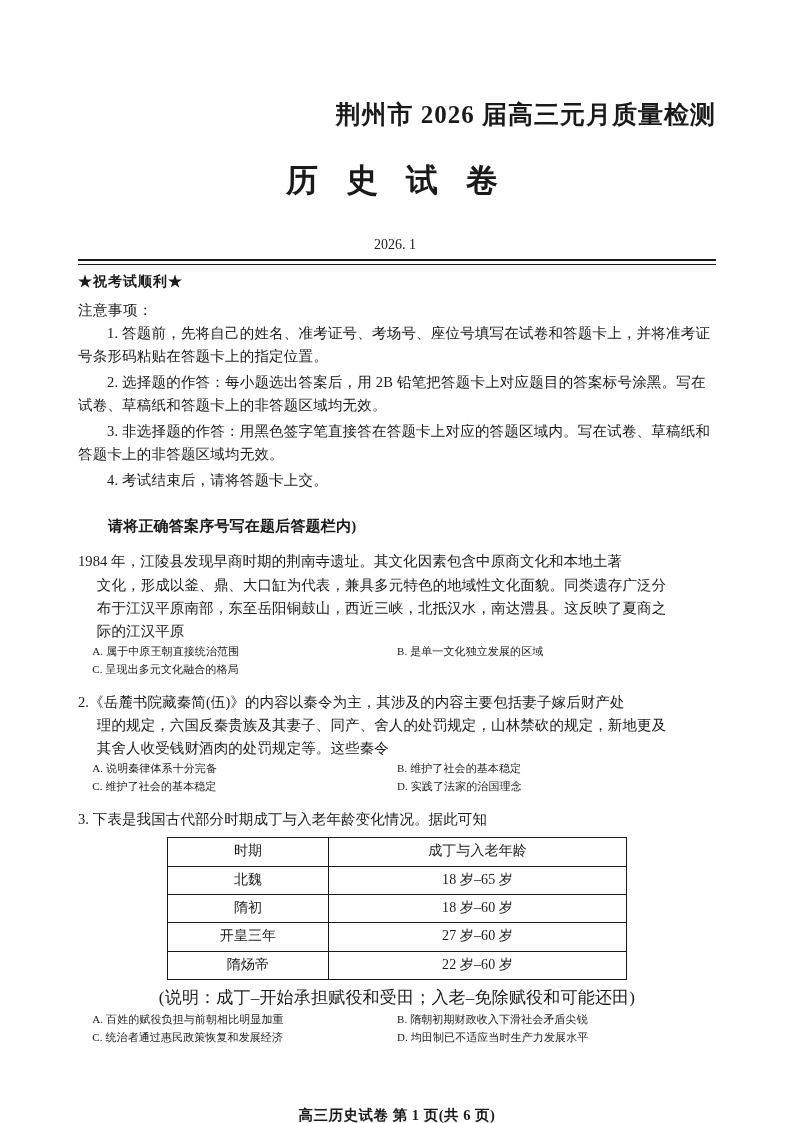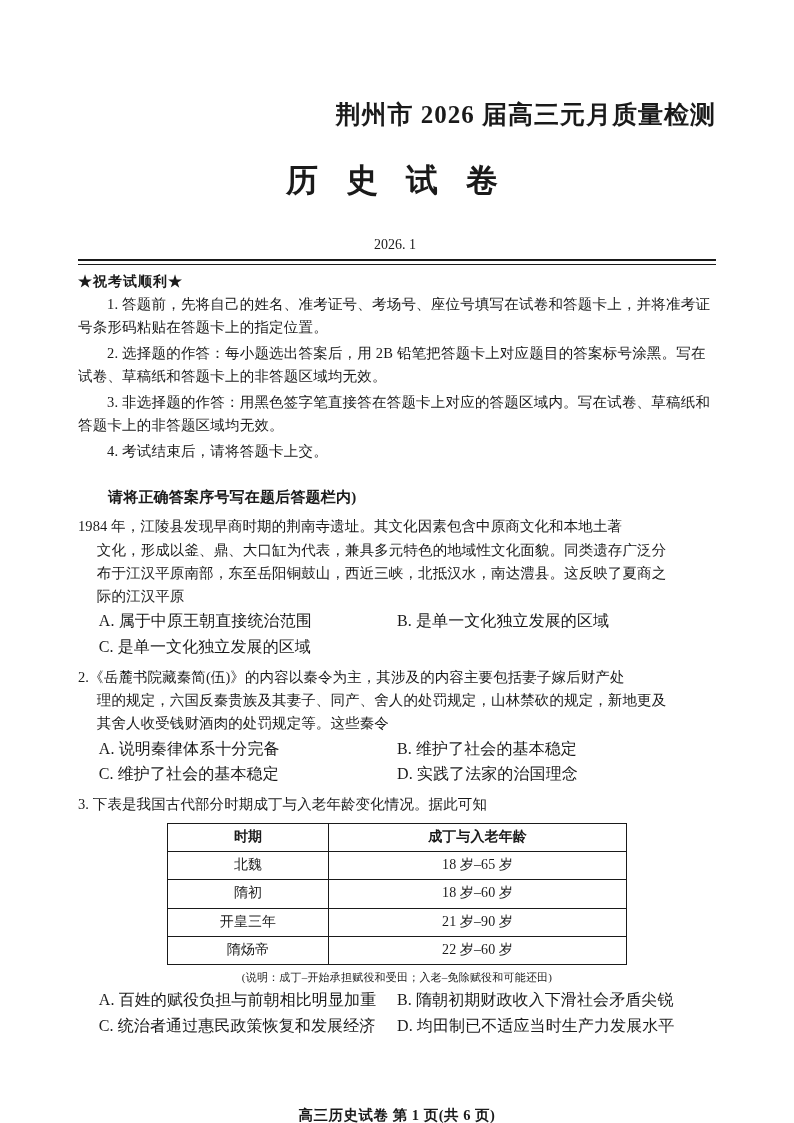--- a/index.html
+++ b/index.html
@@ -79,32 +79,32 @@
     line-height: 1.6;
     letter-spacing: 0.2px;
   }
   .section-head .ind {
     display: block;
     text-indent: 2em;
   }
   .q {
     font-size: 14.5px;
     line-height: 1.6;
-    margin-top: 6px;
+    margin-top: 12px;
     letter-spacing: 0.1px;
   }
   .q p {
     margin: 0;
   }
   .q .cont {
     text-indent: 1.3em;
   }
   .opts {
     display: flex;
-    font-size: 16px;
+    font-size: 11px;
     line-height: 1.62;
     text-indent: 1.3em;
     justify-content: space-between;
   }
   .opts .o {
     width: 50%;
   }
   .opts .o.b {
     text-indent: 0;
   }
@@ -114,26 +114,26 @@
     width: 460px;
   }
   table.grid td, table.grid th {
     border: 1px solid #1a1a1a;
     font-size: 14px;
     text-align: center;
     padding: 2px 0 3px 0;
     font-weight: normal;
   }
   table.grid th {
-    font-weight: bold;
+    font-weight: normal;
   }
   table.grid .c1 { width: 160px; }
   .note {
     text-align: center;
-    font-size: 11px;
+    font-size: 17px;
     margin-top: 4px;
     letter-spacing: 0.2px;
   }
   .footer {
     position: absolute;
     bottom: 96px;
     left: 0;
     width: 794px;
     text-align: center;
     font-size: 14.5px;
@@ -147,40 +147,41 @@
 <div class="page">
 
   <div class="title-main">荆州市 2026 届高三元月质量检测</div>
   <div class="title-sub">历 史 试 卷</div>
   <div class="date-line">2026. 1</div>
 
   <div class="double-rule"></div>
 
   <div class="wish">★祝考试顺利★</div>
 
+  <div class="notice-title">注意事项：</div>
   <div class="notice-item">1. 答题前，先将自己的姓名、准考证号、考场号、座位号填写在试卷和答题卡上，并将准考证号条形码粘贴在答题卡上的指定位置。</div>
   <div class="notice-item">2. 选择题的作答：每小题选出答案后，用 2B 铅笔把答题卡上对应题目的答案标号涂黑。写在试卷、草稿纸和答题卡上的非答题区域均无效。</div>
   <div class="notice-item">3. 非选择题的作答：用黑色签字笔直接答在答题卡上对应的答题区域内。写在试卷、草稿纸和答题卡上的非答题区域均无效。</div>
   <div class="notice-item">4. 考试结束后，请将答题卡上交。</div>
 
   <div class="section-head">
     <span class="ind">请将正确答案序号写在题后答题栏内)</span>
   </div>
 
   <div class="q">
     <p>1984 年，江陵县发现早商时期的荆南寺遗址。其文化因素包含中原商文化和本地土著</p>
     <p class="cont">文化，形成以釜、鼎、大口缸为代表，兼具多元特色的地域性文化面貌。同类遗存广泛分</p>
     <p class="cont">布于江汉平原南部，东至岳阳铜鼓山，西近三峡，北抵汉水，南达澧县。这反映了夏商之</p>
     <p class="cont">际的江汉平原</p>
     <div class="opts">
       <div class="o">A. 属于中原王朝直接统治范围</div>
       <div class="o b">B. 是单一文化独立发展的区域</div>
     </div>
     <div class="opts">
-      <div class="o">C. 是单一文化独立发展的区域</div>
+      <div class="o">C. 呈现出多元文化融合的格局</div>
     </div>
   </div>
 
   <div class="q">
     <p><span>2.</span><span>《岳麓书院藏秦简(伍)》的内容以秦令为主，其涉及的内容主要包括妻子嫁后财产处</span></p>
     <p class="cont">理的规定，六国反秦贵族及其妻子、同产、舍人的处罚规定，山林禁砍的规定，新地更及</p>
     <p class="cont">其舍人收受钱财酒肉的处罚规定等。这些秦令</p>
     <div class="opts">
       <div class="o">A. 说明秦律体系十分完备</div>
       <div class="o b">B. 维护了社会的基本稳定</div>
@@ -203,21 +204,21 @@
       <tr>
         <td>北魏</td>
         <td>18 岁–65 岁</td>
       </tr>
       <tr>
         <td>隋初</td>
         <td>18 岁–60 岁</td>
       </tr>
       <tr>
         <td>开皇三年</td>
-        <td>21 岁–90 岁</td>
+        <td>27 岁–60 岁</td>
       </tr>
       <tr>
         <td>隋炀帝</td>
         <td>22 岁–60 岁</td>
       </tr>
     </tbody>
       </table>
 
     <div class="note">(说明：成丁–开始承担赋役和受田；入老–免除赋役和可能还田)</div>
 

